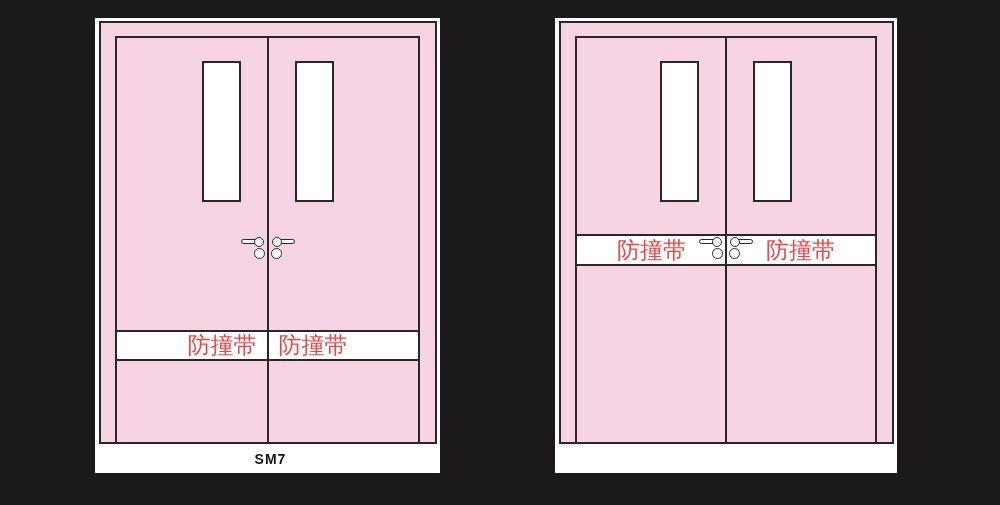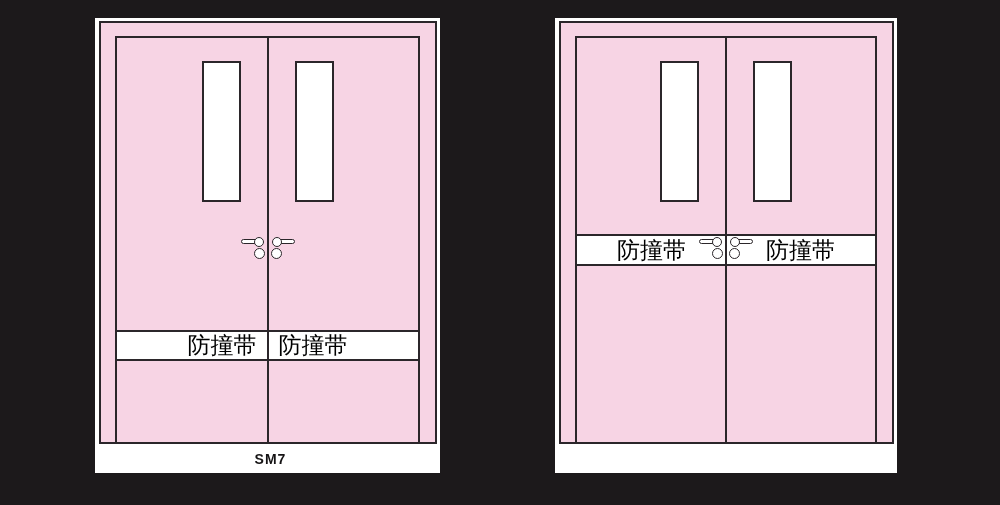--- a/index.html
+++ b/index.html
@@ -42,21 +42,21 @@
     background:#ffffff;
     border-top:2px solid #2b262a;
     border-bottom:2px solid #2b262a;
     display:flex;
   }
   .card-sm7 .band{top:292px;height:31px;}
   .card-sm8 .band{top:196px;height:32px;}
   .band-half{
     flex:1;display:flex;align-items:center;
     font-family:"Liberation Serif","DejaVu Serif",serif;
-    font-size:23px;line-height:1;color:#000000;
+    font-size:23px;line-height:1;color:#ef4444;
     overflow:hidden;white-space:nowrap;
   }
   .card-sm7 .band-half-left{justify-content:flex-end;padding-right:11px;}
   .card-sm7 .band-half-right{justify-content:flex-start;padding-left:11px;}
   .card-sm8 .band-half-left{justify-content:center;}
   .card-sm8 .band-half-right{justify-content:center;}
   .center-line{
     position:absolute;top:0;bottom:0;left:calc(50% - 1px);width:2px;
     background:#2b262a;
   }

